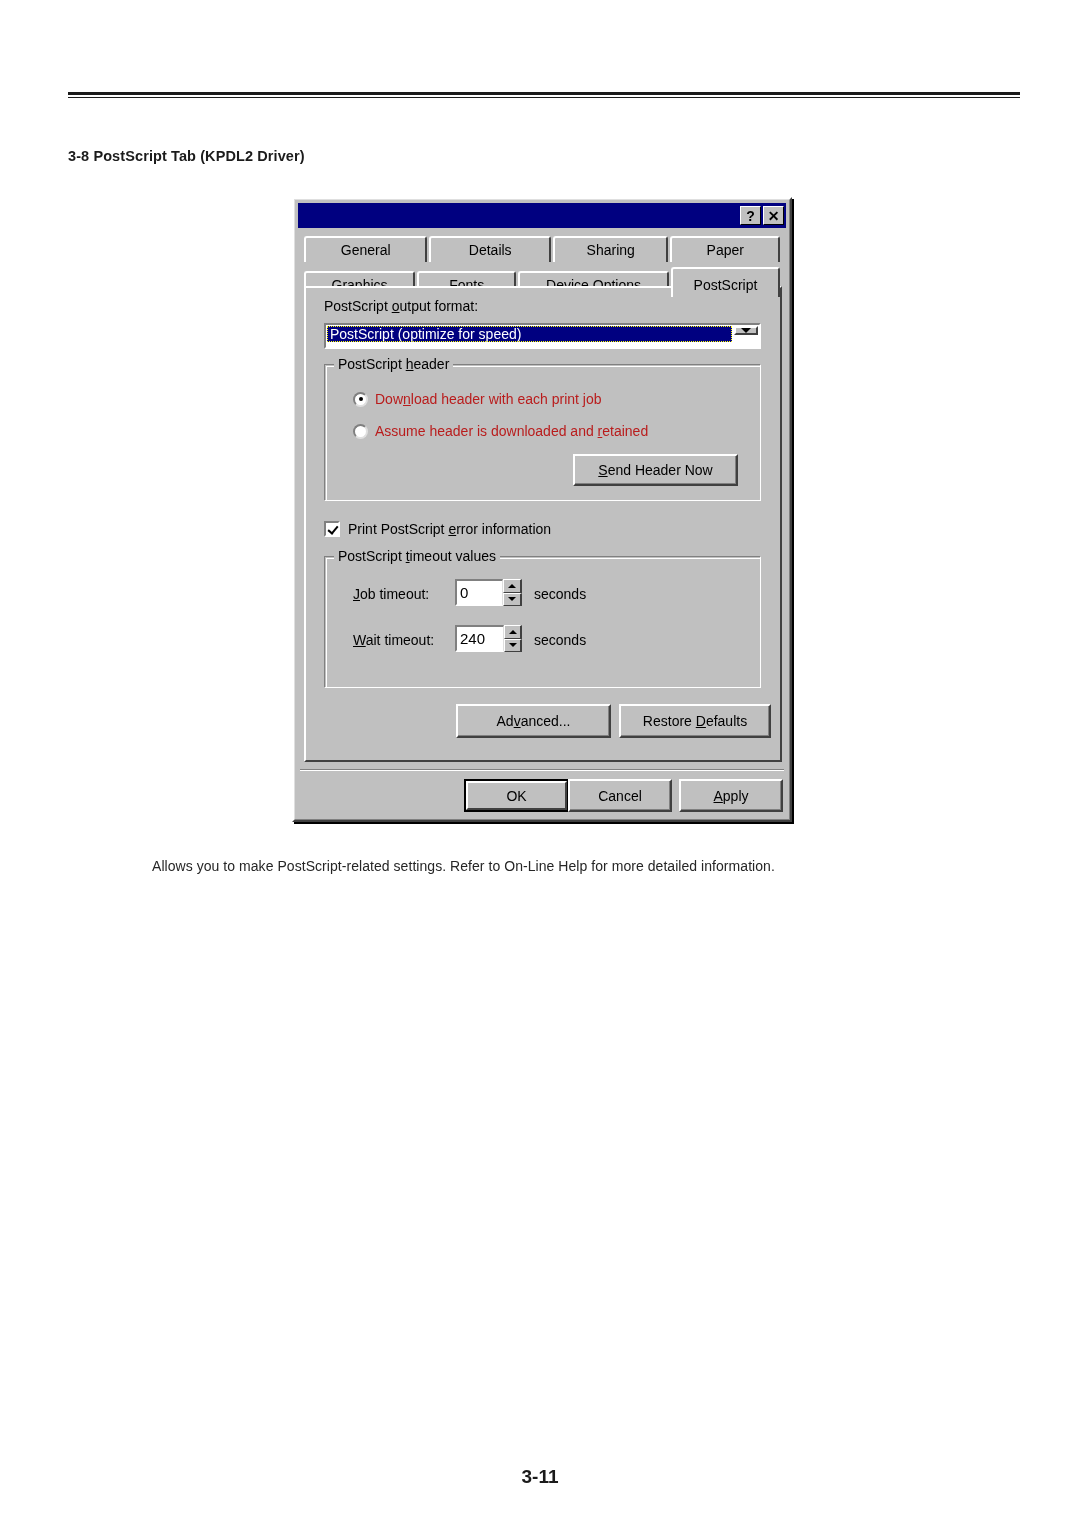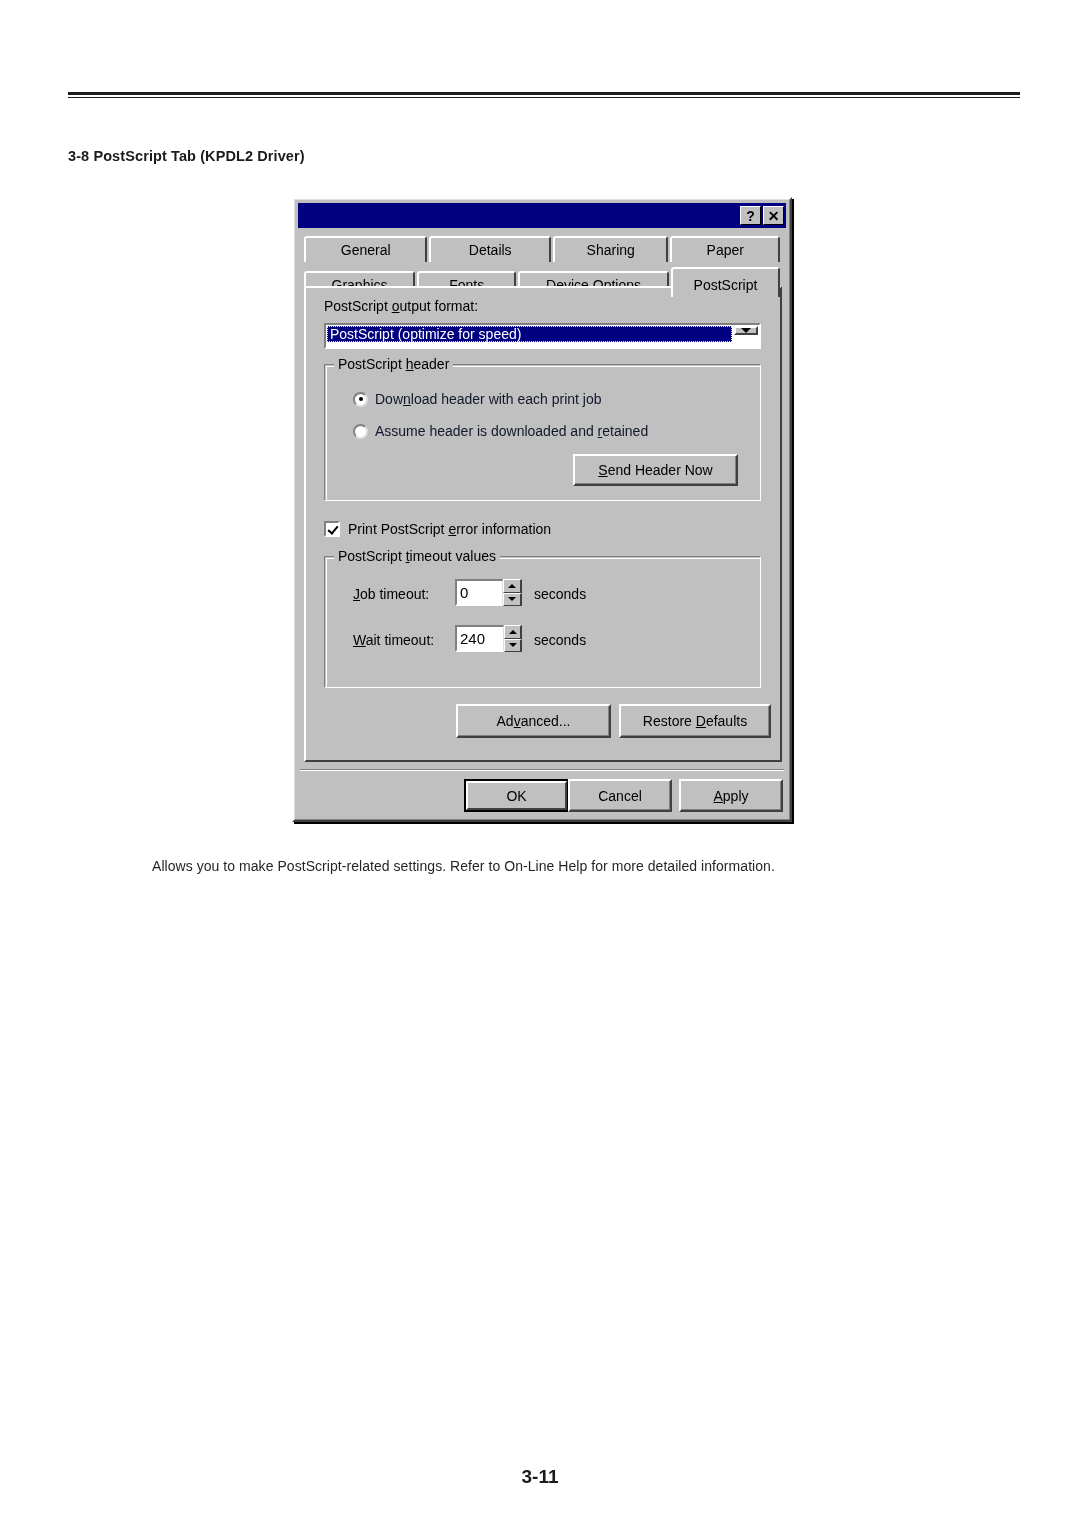--- a/index.html
+++ b/index.html
@@ -284,21 +284,21 @@
     z-index: 2;
     white-space: nowrap;
   }
 
   
   .radio-row {
     position: absolute;
     display: flex;
     align-items: center;
     font-size: 14px;
-    color: #0f172a;
+    color: #b91c1c;
     white-space: nowrap;
   }
   .radio {
     width: 15px;
     height: 15px;
     border-radius: 50%;
     background: #ffffff;
     box-sizing: border-box;
     border: 2px solid #808080;
     border-right-color: #dfdfdf;

